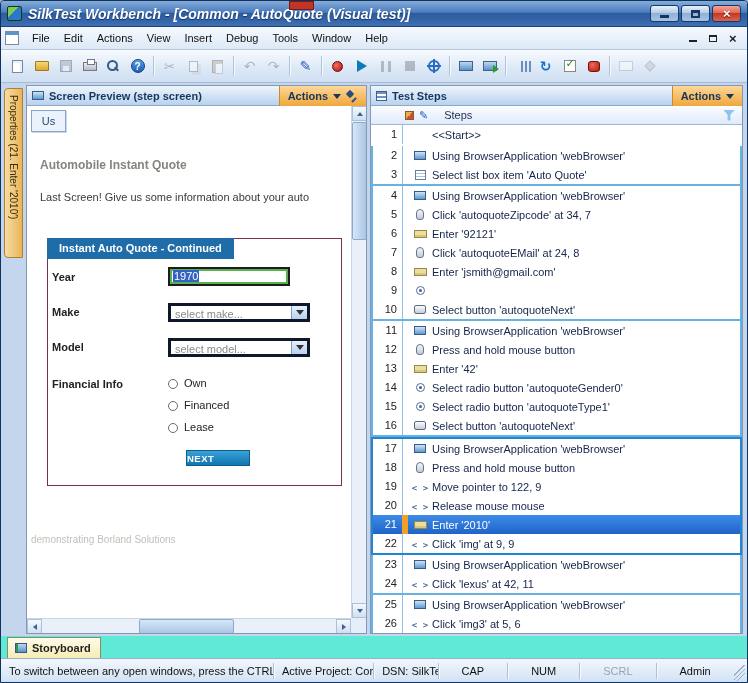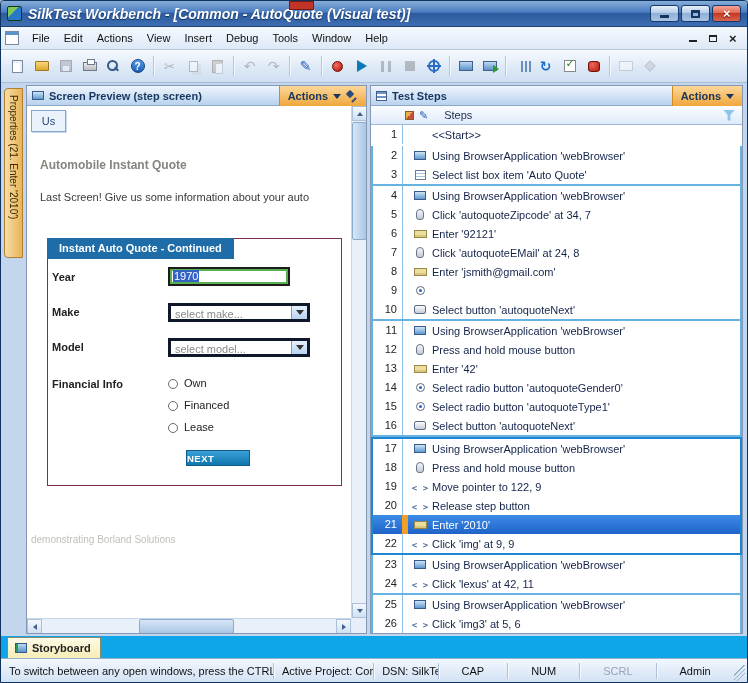--- a/index.html
+++ b/index.html
@@ -170,21 +170,21 @@
   .ri-browser { width:12px; height:9px; border:1px solid #3a5a8a; background:linear-gradient(#cfe4f6,#5e9ad0); }
   .ri-listbox { width:11px; height:10px; border:1px solid #6a7a96; background:repeating-linear-gradient(#fff 0 2px, #9ec4e8 2px 3px); }
   .ri-mouse { width:8px; height:11px; border:1px solid #6a7488; border-radius:4px 4px 3px 3px; background:linear-gradient(#f4f6fa,#c2cad8); }
   .ri-keyboard { width:13px; height:8px; border:1px solid #9a8848; background:#ecdf9e; box-shadow:inset 0 -2px 0 #d8c87e; }
   .ri-radio { width:9px; height:9px; border:1px solid #5a6a85; border-radius:50%; background:#fff; }
   .ri-radio::after { content:""; position:absolute; left:2px; top:2px; width:3px; height:3px; border-radius:50%; background:#2a62b8; }
   .ri-button { width:12px; height:9px; border:1px solid #5a6a85; border-radius:2px; background:linear-gradient(#fafbfc,#c6ccd8); }
   .ri-code::before { content:"< >"; font:bold 9px/1 "DejaVu Sans Mono",monospace; color:#4a6a9a; }
 
   
-  .storyboard-row { height:22px; background:#0ea5e9; display:flex; align-items:flex-end; padding-left:6px; }
+  .storyboard-row { height:22px; background:#5eead4; display:flex; align-items:flex-end; padding-left:6px; }
   .storyboard-tab { display:flex; align-items:center; gap:5px; width:94px; height:21px; padding:0 7px;
     background:linear-gradient(#fefbe8,#f6ecb4); border:1px solid #8a8a6a; border-bottom:none; font-weight:bold; color:#222; }
   .sb-icon { width:12px; height:10px; border:1px solid #345a8a; background:linear-gradient(#bcd8f0,#5a94cc); box-shadow:inset 2px 0 0 #2a9a50; }
   .statusbar { height:24px; display:flex; align-items:center; background:linear-gradient(#f2f7fd,#d2e2f4);
     border-top:1px solid #9ab0cc; font-size:11px; color:#111; position:relative; }
   .sb-seg { padding:0 8px; white-space:nowrap; overflow:hidden; }
   .sb-msg { flex:0 0 272px; }
   .sb-sep { width:1px; height:16px; background:#aebfd6; box-shadow:1px 0 0 #f6fafd; flex:0 0 1px; }
   .sb-spacer { flex:1; }
   .sb-ind { padding:0 23px; white-space:nowrap; }
@@ -562,21 +562,21 @@
                 <i class="ri ri-code"></i>
               </span>
               <span class="stext">Move pointer to 122, 9</span>
             </div>
             <div class="srow">
               <span class="num">20</span>
               <span class="marker"></span>
               <span class="sicon">
                 <i class="ri ri-code"></i>
               </span>
-              <span class="stext">Release step button</span>
+              <span class="stext">Release mouse mouse</span>
             </div>
             <div class="srow selected">
               <span class="num">21</span>
               <span class="marker"></span>
               <span class="sicon">
                 <i class="ri ri-keyboard"></i>
               </span>
               <span class="stext">Enter '2010'</span>
             </div>
             <div class="srow">

